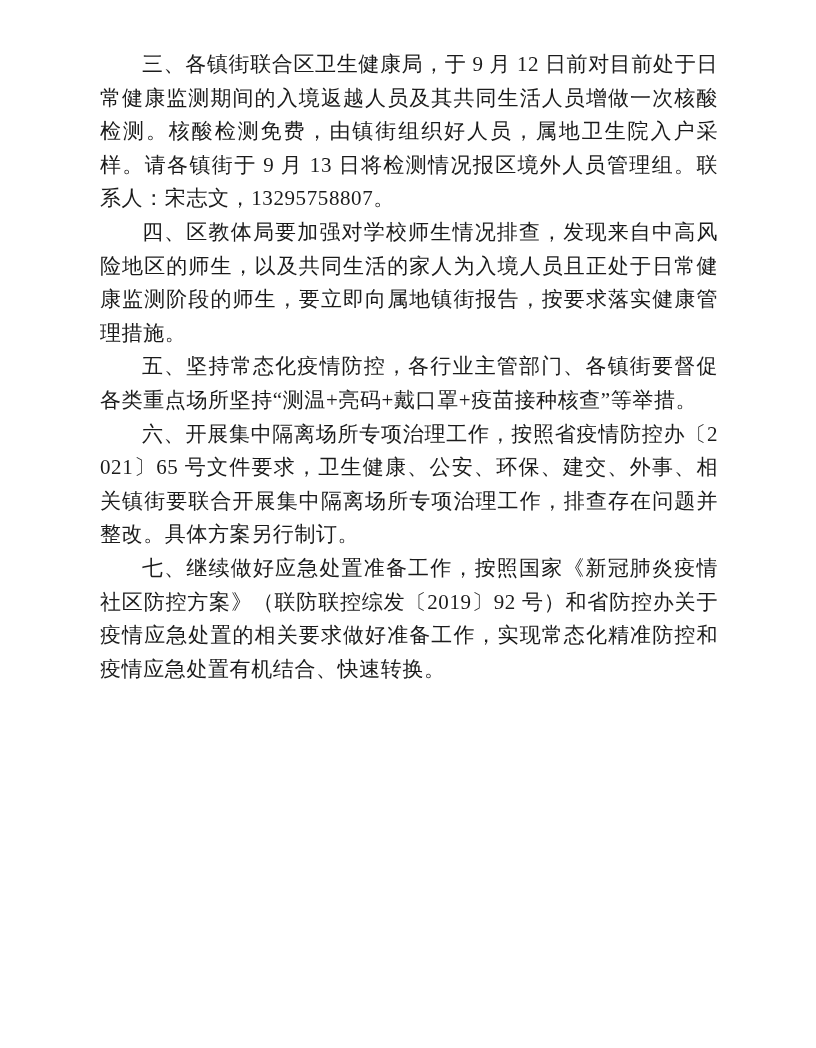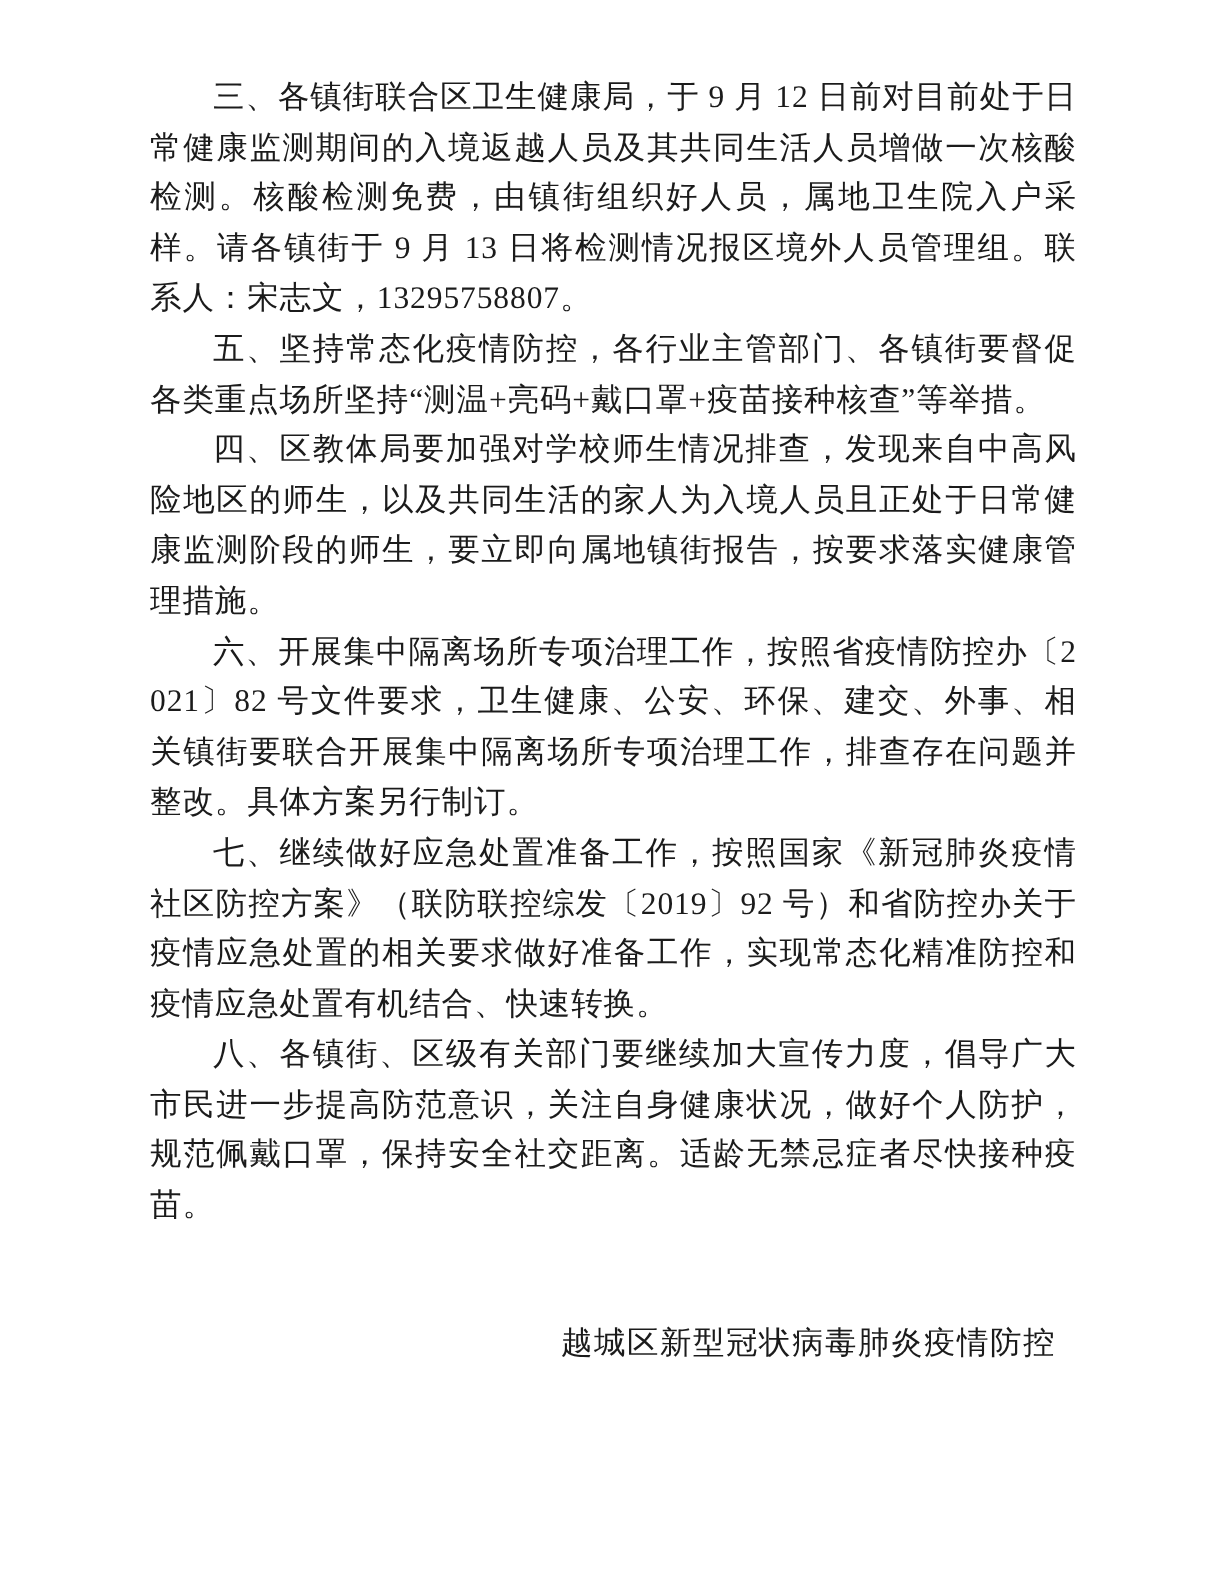--- a/index.html
+++ b/index.html
@@ -43,25 +43,23 @@
   .signature-block div {
     white-space: nowrap;
   }
 </style>
 </head>
 <body>
 
 <div class="page">
   <div class="body-text">
     <p class="body-para">三、各镇街联合区卫生健康局，于 9 月 12 日前对目前处于日常健康监测期间的入境返越人员及其共同生活人员增做一次核酸检测。核酸检测免费，由镇街组织好人员，属地卫生院入户采样。请各镇街于 9 月 13 日将检测情况报区境外人员管理组。联系人：宋志文，13295758807。</p>
+    <p class="body-para">四、区教体局要加强对学校师生情况排查，发现来自中高风险地区的师生，以及共同生活的家人为入境人员且正处于日常健康监测阶段的师生，要立即向属地镇街报告，按要求落实健康管理措施。</p>
     <p class="body-para">五、坚持常态化疫情防控，各行业主管部门、各镇街要督促各类重点场所坚持“测温+亮码+戴口罩+疫苗接种核查”等举措。</p>
-    <p class="body-para">四、区教体局要加强对学校师生情况排查，发现来自中高风险地区的师生，以及共同生活的家人为入境人员且正处于日常健康监测阶段的师生，要立即向属地镇街报告，按要求落实健康管理措施。</p>
-    <p class="body-para">六、开展集中隔离场所专项治理工作，按照省疫情防控办〔2021〕82 号文件要求，卫生健康、公安、环保、建交、外事、相关镇街要联合开展集中隔离场所专项治理工作，排查存在问题并整改。具体方案另行制订。</p>
+    <p class="body-para">六、开展集中隔离场所专项治理工作，按照省疫情防控办〔2021〕65 号文件要求，卫生健康、公安、环保、建交、外事、相关镇街要联合开展集中隔离场所专项治理工作，排查存在问题并整改。具体方案另行制订。</p>
     <p class="body-para">七、继续做好应急处置准备工作，按照国家《新冠肺炎疫情社区防控方案》（联防联控综发〔2019〕92 号）和省防控办关于疫情应急处置的相关要求做好准备工作，实现常态化精准防控和疫情应急处置有机结合、快速转换。</p>
-    <p class="body-para">八、各镇街、区级有关部门要继续加大宣传力度，倡导广大市民进一步提高防范意识，关注自身健康状况，做好个人防护，规范佩戴口罩，保持安全社交距离。适龄无禁忌症者尽快接种疫苗。</p>
   </div>
 
   <div class="signature-wrap">
     <div class="signature-block">
-      <div>越城区新型冠状病毒肺炎疫情防控</div>
     </div>
   </div>
 </div>
 
 </body></html>

